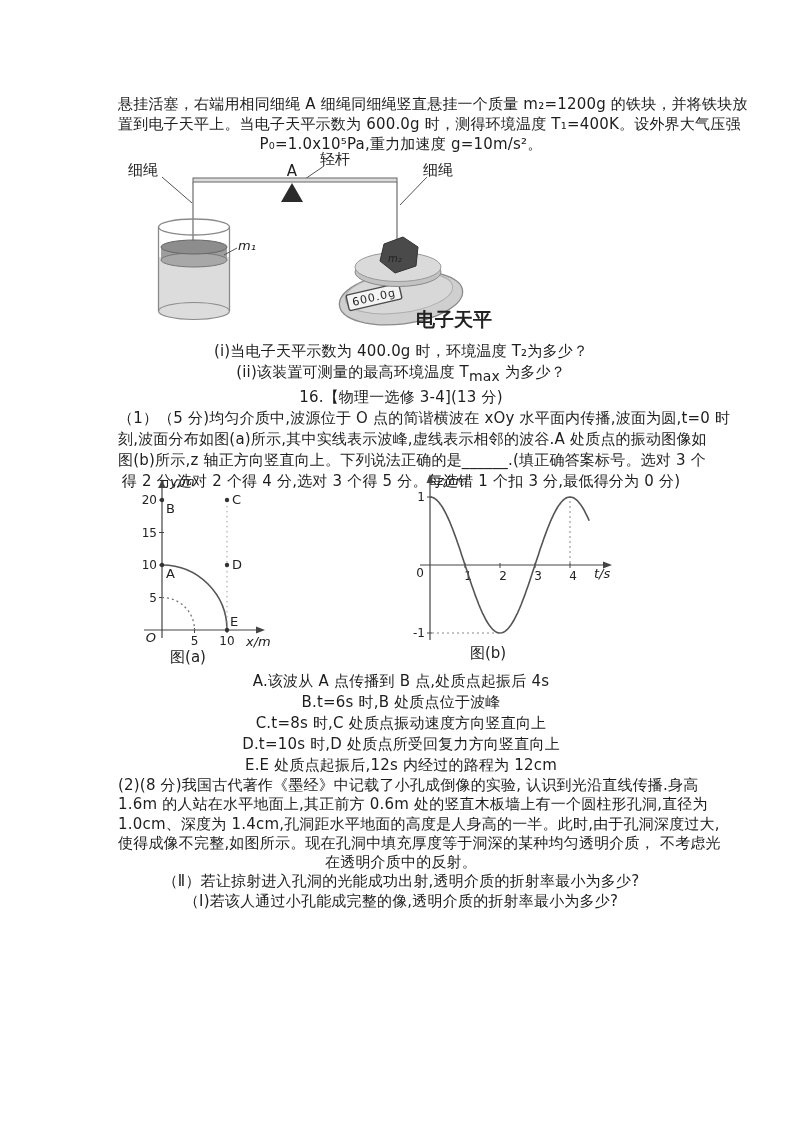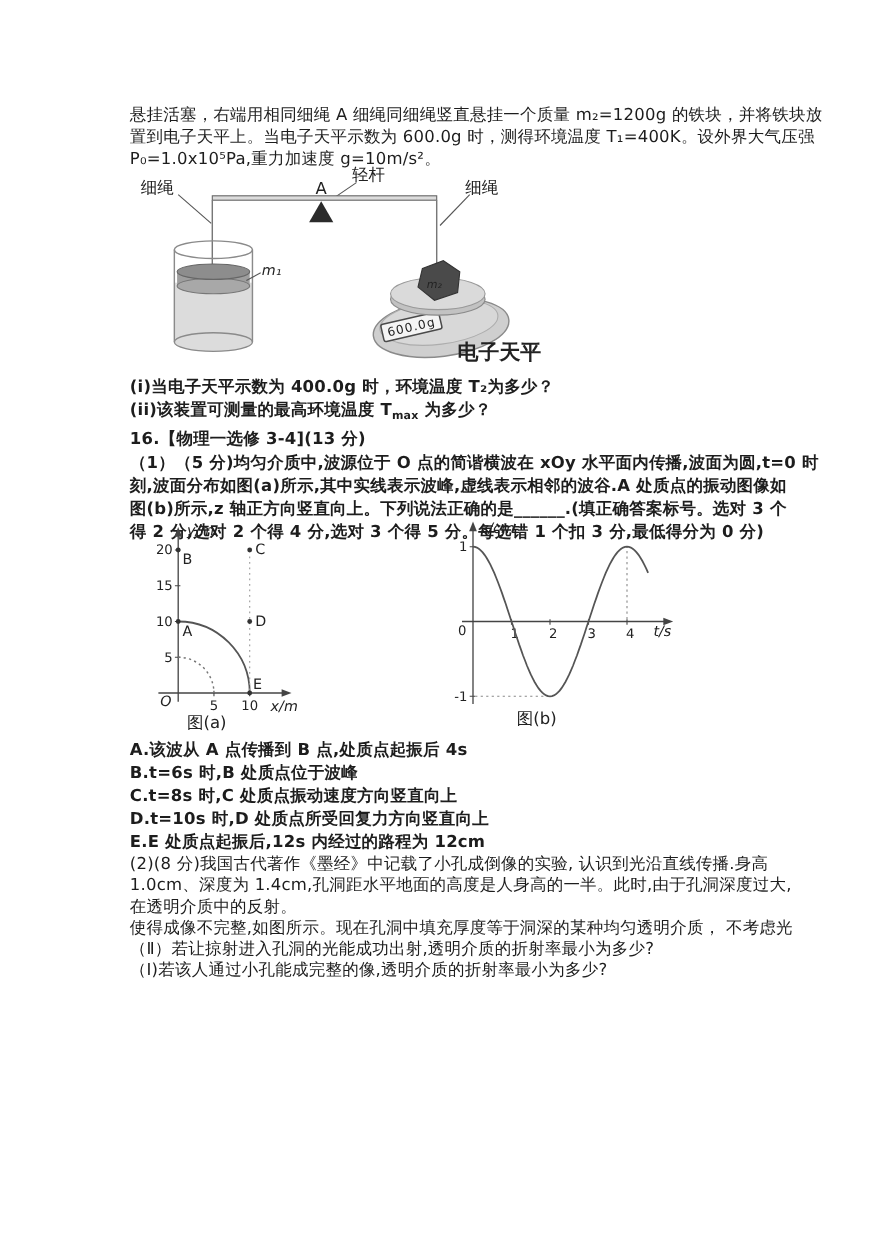--- a/index.html
+++ b/index.html
@@ -1,23 +1,23 @@
 <!DOCTYPE html>
 <html><head>
 <meta charset="utf-8">
 <style>
   html,body{margin:0;padding:0;background:#e8e8e8;}
   #page{position:relative;width:794px;height:1122px;background:#ffffff;margin:0 auto;
-        font-family:"DejaVu Sans",sans-serif;color:#1d1d1d;overflow:hidden;}
+        font-family:"DejaVu Sans",sans-serif;color:#1d1d1d;overflow:hidden;text-align:center;}
   .tb{position:absolute;left:118px;width:566px;font-size:15px;line-height:20px;
       letter-spacing:0.2px;white-space:nowrap;}
   .tb .line{height:inherit;}
-  .qblock{line-height:21px;font-weight:bold;}
+  .qblock{line-height:21px;}
   .p2block{line-height:19.3px;}
-  sub{font-size:10px;}
+  sub{font-size:14px;}
   svg{position:absolute;}
   svg text{font-family:"DejaVu Sans",sans-serif;fill:#222;}
   .figlabel{font-size:15px;}
 </style>
 </head>
 <body>
 
 <div id="page">
 
   <div class="tb" style="top:94px">
@@ -143,20 +143,21 @@
   <div class="tb qblock" style="top:671px">
     <div class="line">A.该波从 A 点传播到 B 点,处质点起振后 4s</div>
     <div class="line">B.t=6s 时,B 处质点位于波峰</div>
     <div class="line">C.t=8s 时,C 处质点振动速度方向竖直向上</div>
     <div class="line">D.t=10s 时,D 处质点所受回复力方向竖直向上</div>
     <div class="line">E.E 处质点起振后,12s 内经过的路程为 12cm</div>
   </div>
 
   <div class="tb p2block" style="top:776px">
     <div class="line">(2)(8 分)我国古代著作《墨经》中记载了小孔成倒像的实验, 认识到光沿直线传播.身高</div>
+    <div class="line">1.6m 的人站在水平地面上,其正前方 0.6m 处的竖直木板墙上有一个圆柱形孔洞,直径为</div>
     <div class="line">1.0cm、深度为 1.4cm,孔洞距水平地面的高度是人身高的一半。此时,由于孔洞深度过大,</div>
+    <div class="line">使得成像不完整,如图所示。现在孔洞中填充厚度等于洞深的某种均匀透明介质， 不考虑光</div>
     <div class="line">在透明介质中的反射。</div>
-    <div class="line">使得成像不完整,如图所示。现在孔洞中填充厚度等于洞深的某种均匀透明介质， 不考虑光</div>
     <div class="line">（Ⅱ）若让掠射进入孔洞的光能成功出射,透明介质的折射率最小为多少?</div>
     <div class="line">（Ⅰ)若该人通过小孔能成完整的像,透明介质的折射率最小为多少?</div>
   </div>
 
 </div>
 
 </body></html>

